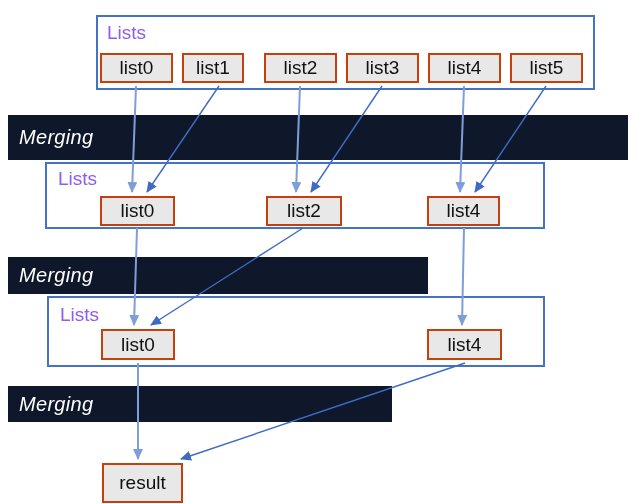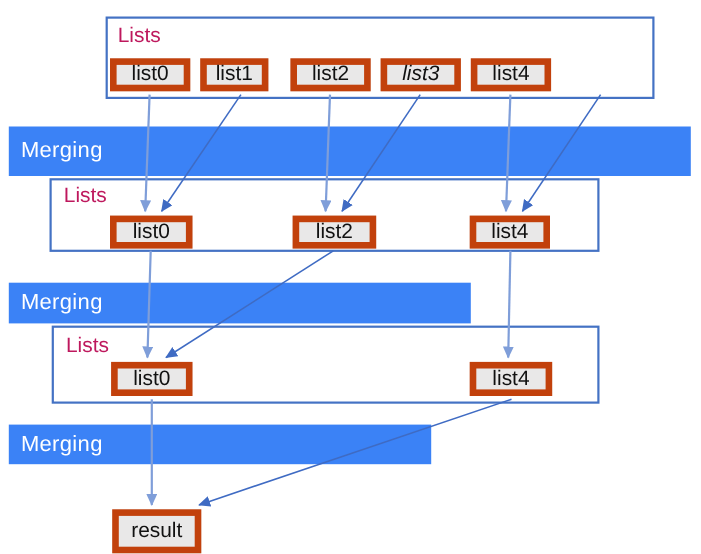--- a/index.html
+++ b/index.html
@@ -1,33 +1,33 @@
 <!DOCTYPE html>
 <html><head>
 <meta charset="utf-8">
 <style>
   html,body{margin:0;padding:0;background:#ffffff;}
   #stage{
     position:relative;width:637px;height:504px;background:#ffffff;overflow:hidden;
     font-family:"Liberation Sans", sans-serif;color:#1c1c1c;
   }
   .band{
-    position:absolute;background:#3b82f6;display:flex;align-items:center;
+    position:absolute;background:#0f172a;display:flex;align-items:center;font-style:italic;
   }
   .band-label{
     color:#ffffff;font-size:20px;padding-left:11px;letter-spacing:0.3px;
   }
   .listbox{
     position:absolute;border:2px solid #4472c4;background:transparent;box-sizing:border-box;
   }
   .listbox-label{
-    position:absolute;font-size:19px;color:#be185d;
+    position:absolute;font-size:19px;color:#8b5cf6;
   }
   .item{
-    position:absolute;background:#e9e8e8;border:6px solid #c2410c;box-sizing:border-box;
+    position:absolute;background:#e9e8e8;border:2px solid #c2410c;box-sizing:border-box;
     display:flex;align-items:center;justify-content:center;font-size:19px;color:#111111;
   }
   #arrows{position:absolute;left:0;top:0;pointer-events:none;}
 </style>
 </head>
 <body>
 
 <div id="stage">
 
   <div class="band" style="left:8px;top:115px;width:620px;height:45px;">
@@ -38,22 +38,23 @@
   </div>
   <div class="band" style="left:8px;top:386px;width:384px;height:36px;">
     <span class="band-label">Merging</span>
   </div>
 
   <div class="listbox" style="left:96px;top:15px;width:499px;height:75px;"></div>
   <span class="listbox-label" style="left:107px;top:22px;">Lists</span>
   <div class="item" style="left:100px;top:53px;width:73px;height:30px;">list0</div>
   <div class="item" style="left:182px;top:53px;width:62px;height:30px;">list1</div>
   <div class="item" style="left:264px;top:53px;width:73px;height:30px;">list2</div>
-  <div class="item" style="left:346px;top:53px;width:73px;height:30px;font-style:italic;">list3</div>
+  <div class="item" style="left:346px;top:53px;width:73px;height:30px;">list3</div>
   <div class="item" style="left:428px;top:53px;width:73px;height:30px;">list4</div>
+  <div class="item" style="left:510px;top:53px;width:73px;height:30px;">list5</div>
 
   <div class="listbox" style="left:45px;top:162px;width:500px;height:67px;"></div>
   <span class="listbox-label" style="left:58px;top:168px;">Lists</span>
   <div class="item" style="left:100px;top:196px;width:75px;height:30px;">list0</div>
   <div class="item" style="left:266px;top:196px;width:76px;height:30px;">list2</div>
   <div class="item" style="left:427px;top:196px;width:73px;height:30px;">list4</div>
 
   <div class="listbox" style="left:47px;top:296px;width:498px;height:71px;"></div>
   <span class="listbox-label" style="left:60px;top:304px;">Lists</span>
   <div class="item" style="left:101px;top:329px;width:74px;height:31px;">list0</div>

